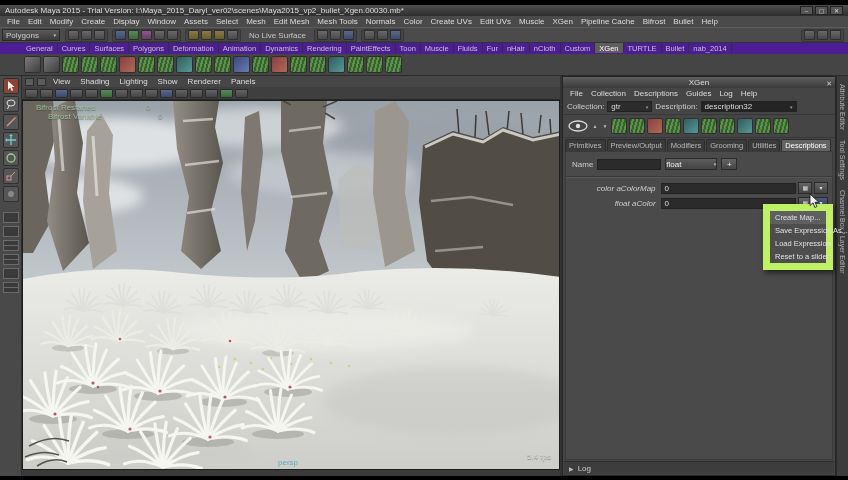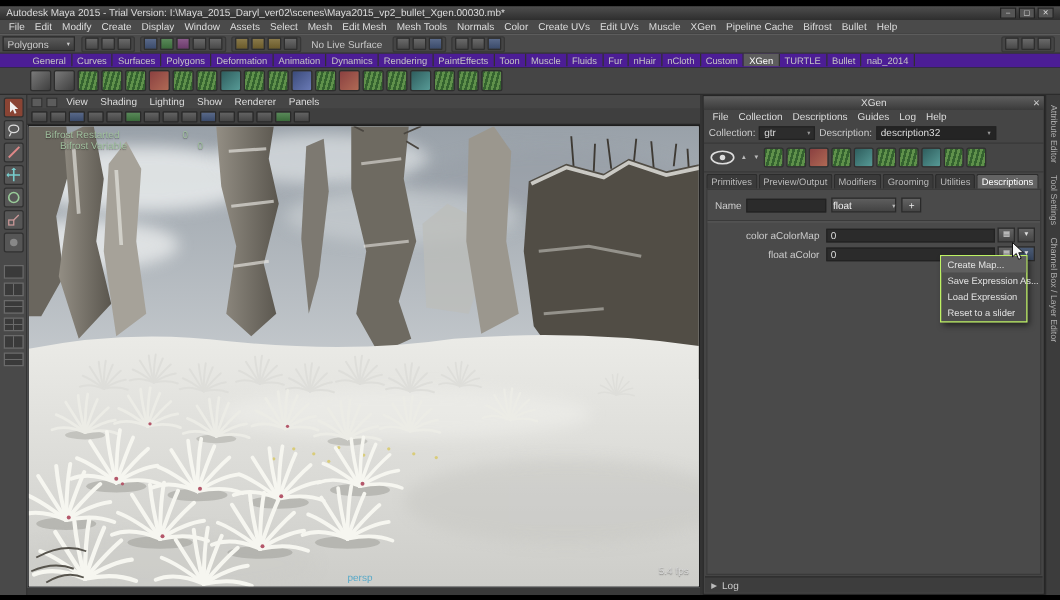--- a/index.html
+++ b/index.html
@@ -106,26 +106,26 @@
   .name-row { display:flex; align-items:center; gap:4px; padding:6px 6px 4px; }
   .field { background:#2b2b2b; border:1px solid #222; height:11px; color:#ddd; display:flex;
            align-items:center; padding:0 3px; }
   .name-field { width:64px; }
   .type-dd { width:52px; background:linear-gradient(#5e5e5e,#434343); border:1px solid #2a2a2a; height:12px;
              display:flex; align-items:center; justify-content:space-between; padding:0 0; color:#eee; }
   .plus-btn { width:16px; height:12px; background:linear-gradient(#646464,#454545); border:1px solid #2a2a2a;
               text-align:center; line-height:11px; color:#eee; }
   .hrline { border-top:1px solid #3a3a3a; border-bottom:1px solid #575757; margin:2px 0 4px; }
   .attr-row { display:flex; align-items:center; margin:3px 4px; }
-  .attr-label { width:92px; text-align:right; padding-right:5px; color:#ccc; white-space:nowrap; }
+  .attr-label { width:92px; text-align:right; padding-right:5px; color:#ccc; white-space:nowrap;font-style:italic; }
   .attr-field { width:138px; height:11px; }
   .attr-btn { width:14px; height:12px; margin-left:2px; background:linear-gradient(#646464,#454545);
               border:1px solid #2a2a2a; font-size:6px; text-align:center; line-height:11px; color:#ddd; }
   .attr-btn.pressed { background:linear-gradient(#4a5a74,#37465e); }
-  .ctx { position:absolute; left:189px; top:127px; width:70px; background:#4d4d4d; border:1px solid #bef264;
+  .ctx { position:absolute; left:200px; top:127px; width:70px; background:#4d4d4d; border:7px solid #bef264;
          box-shadow:2px 3px 5px rgba(0,0,0,.55); z-index:6; font-size:7.5px; }
   .ctx div { padding:2px 5px; color:#e2e2e2; white-space:nowrap; }
   .ctx div.hover { background:#5f5f5f; }
   .xg-log { position:absolute; left:1px; right:1px; bottom:1px; height:13px; background:#3d3d3d;
             border-top:1px solid #2c2c2c; display:flex; align-items:center; gap:4px; padding-left:5px; font-size:8px; }
   .tri { font-size:6px; color:#bbb; }
 
   
   .rstrip { left:836px; top:76px; width:12px; height:400px; background:#3c3c3c; border-left:1px solid #2a2a2a;
             display:flex; flex-direction:column; align-items:center; gap:10px; padding-top:8px; }

